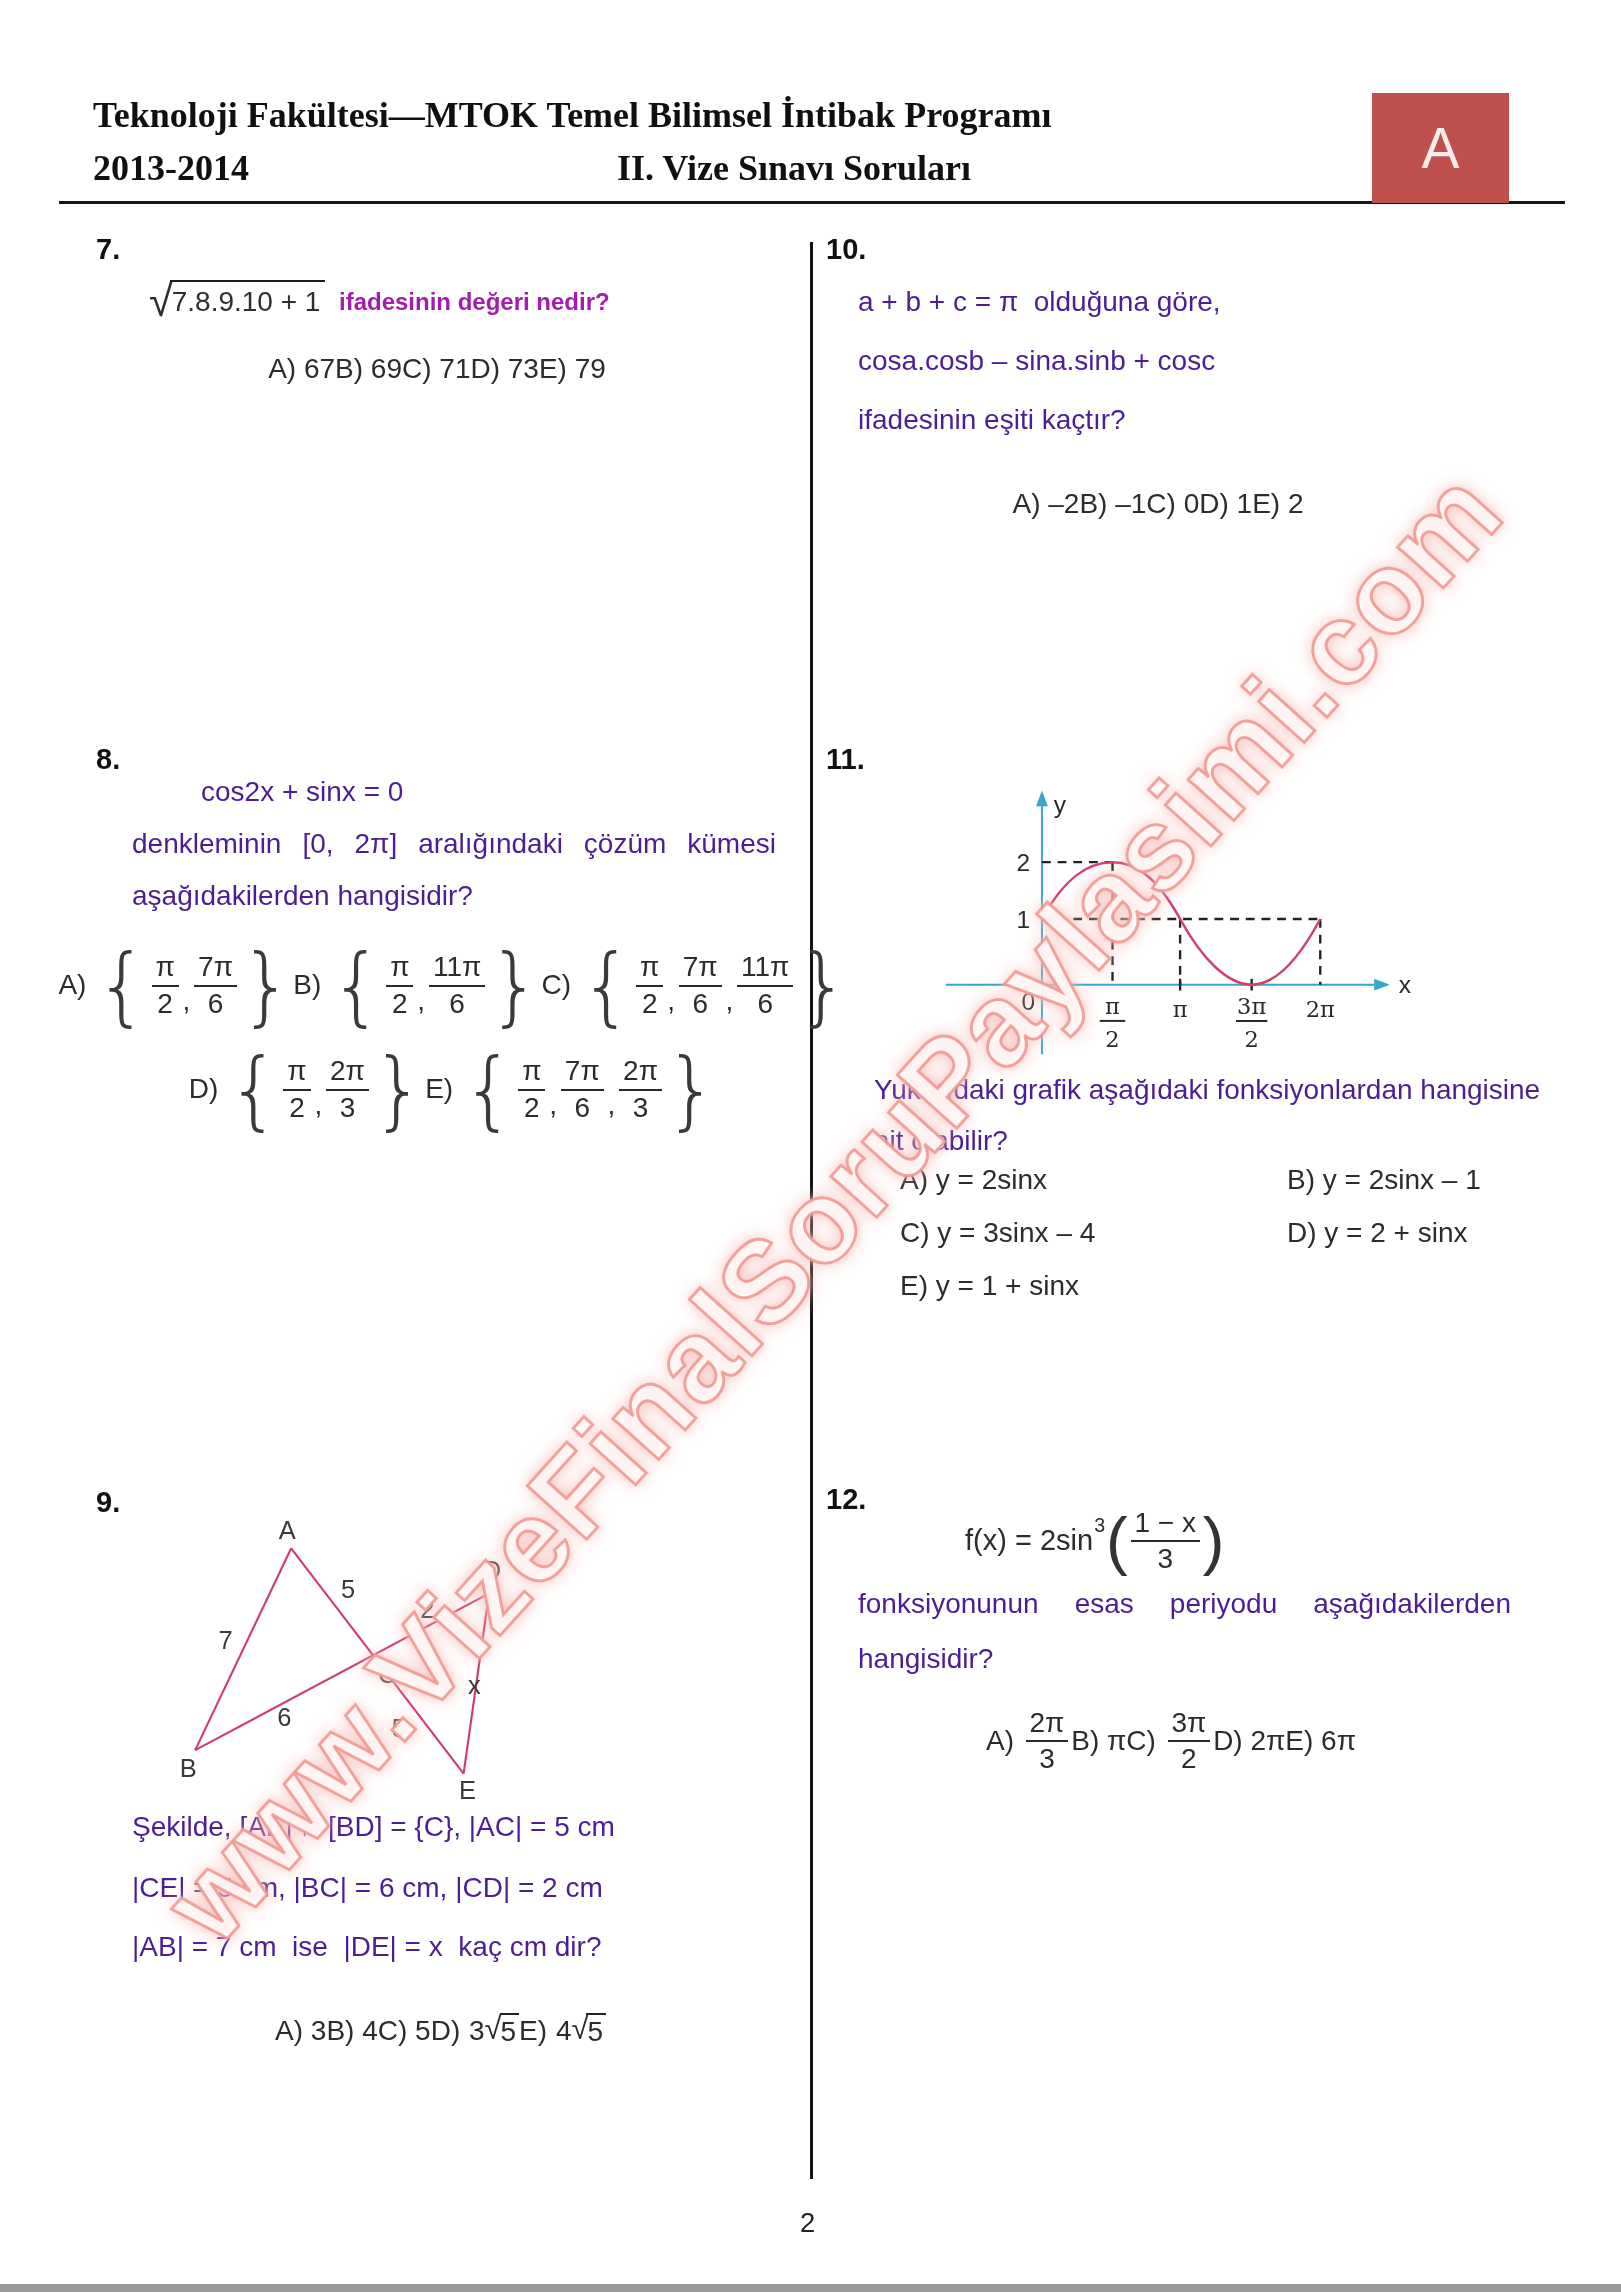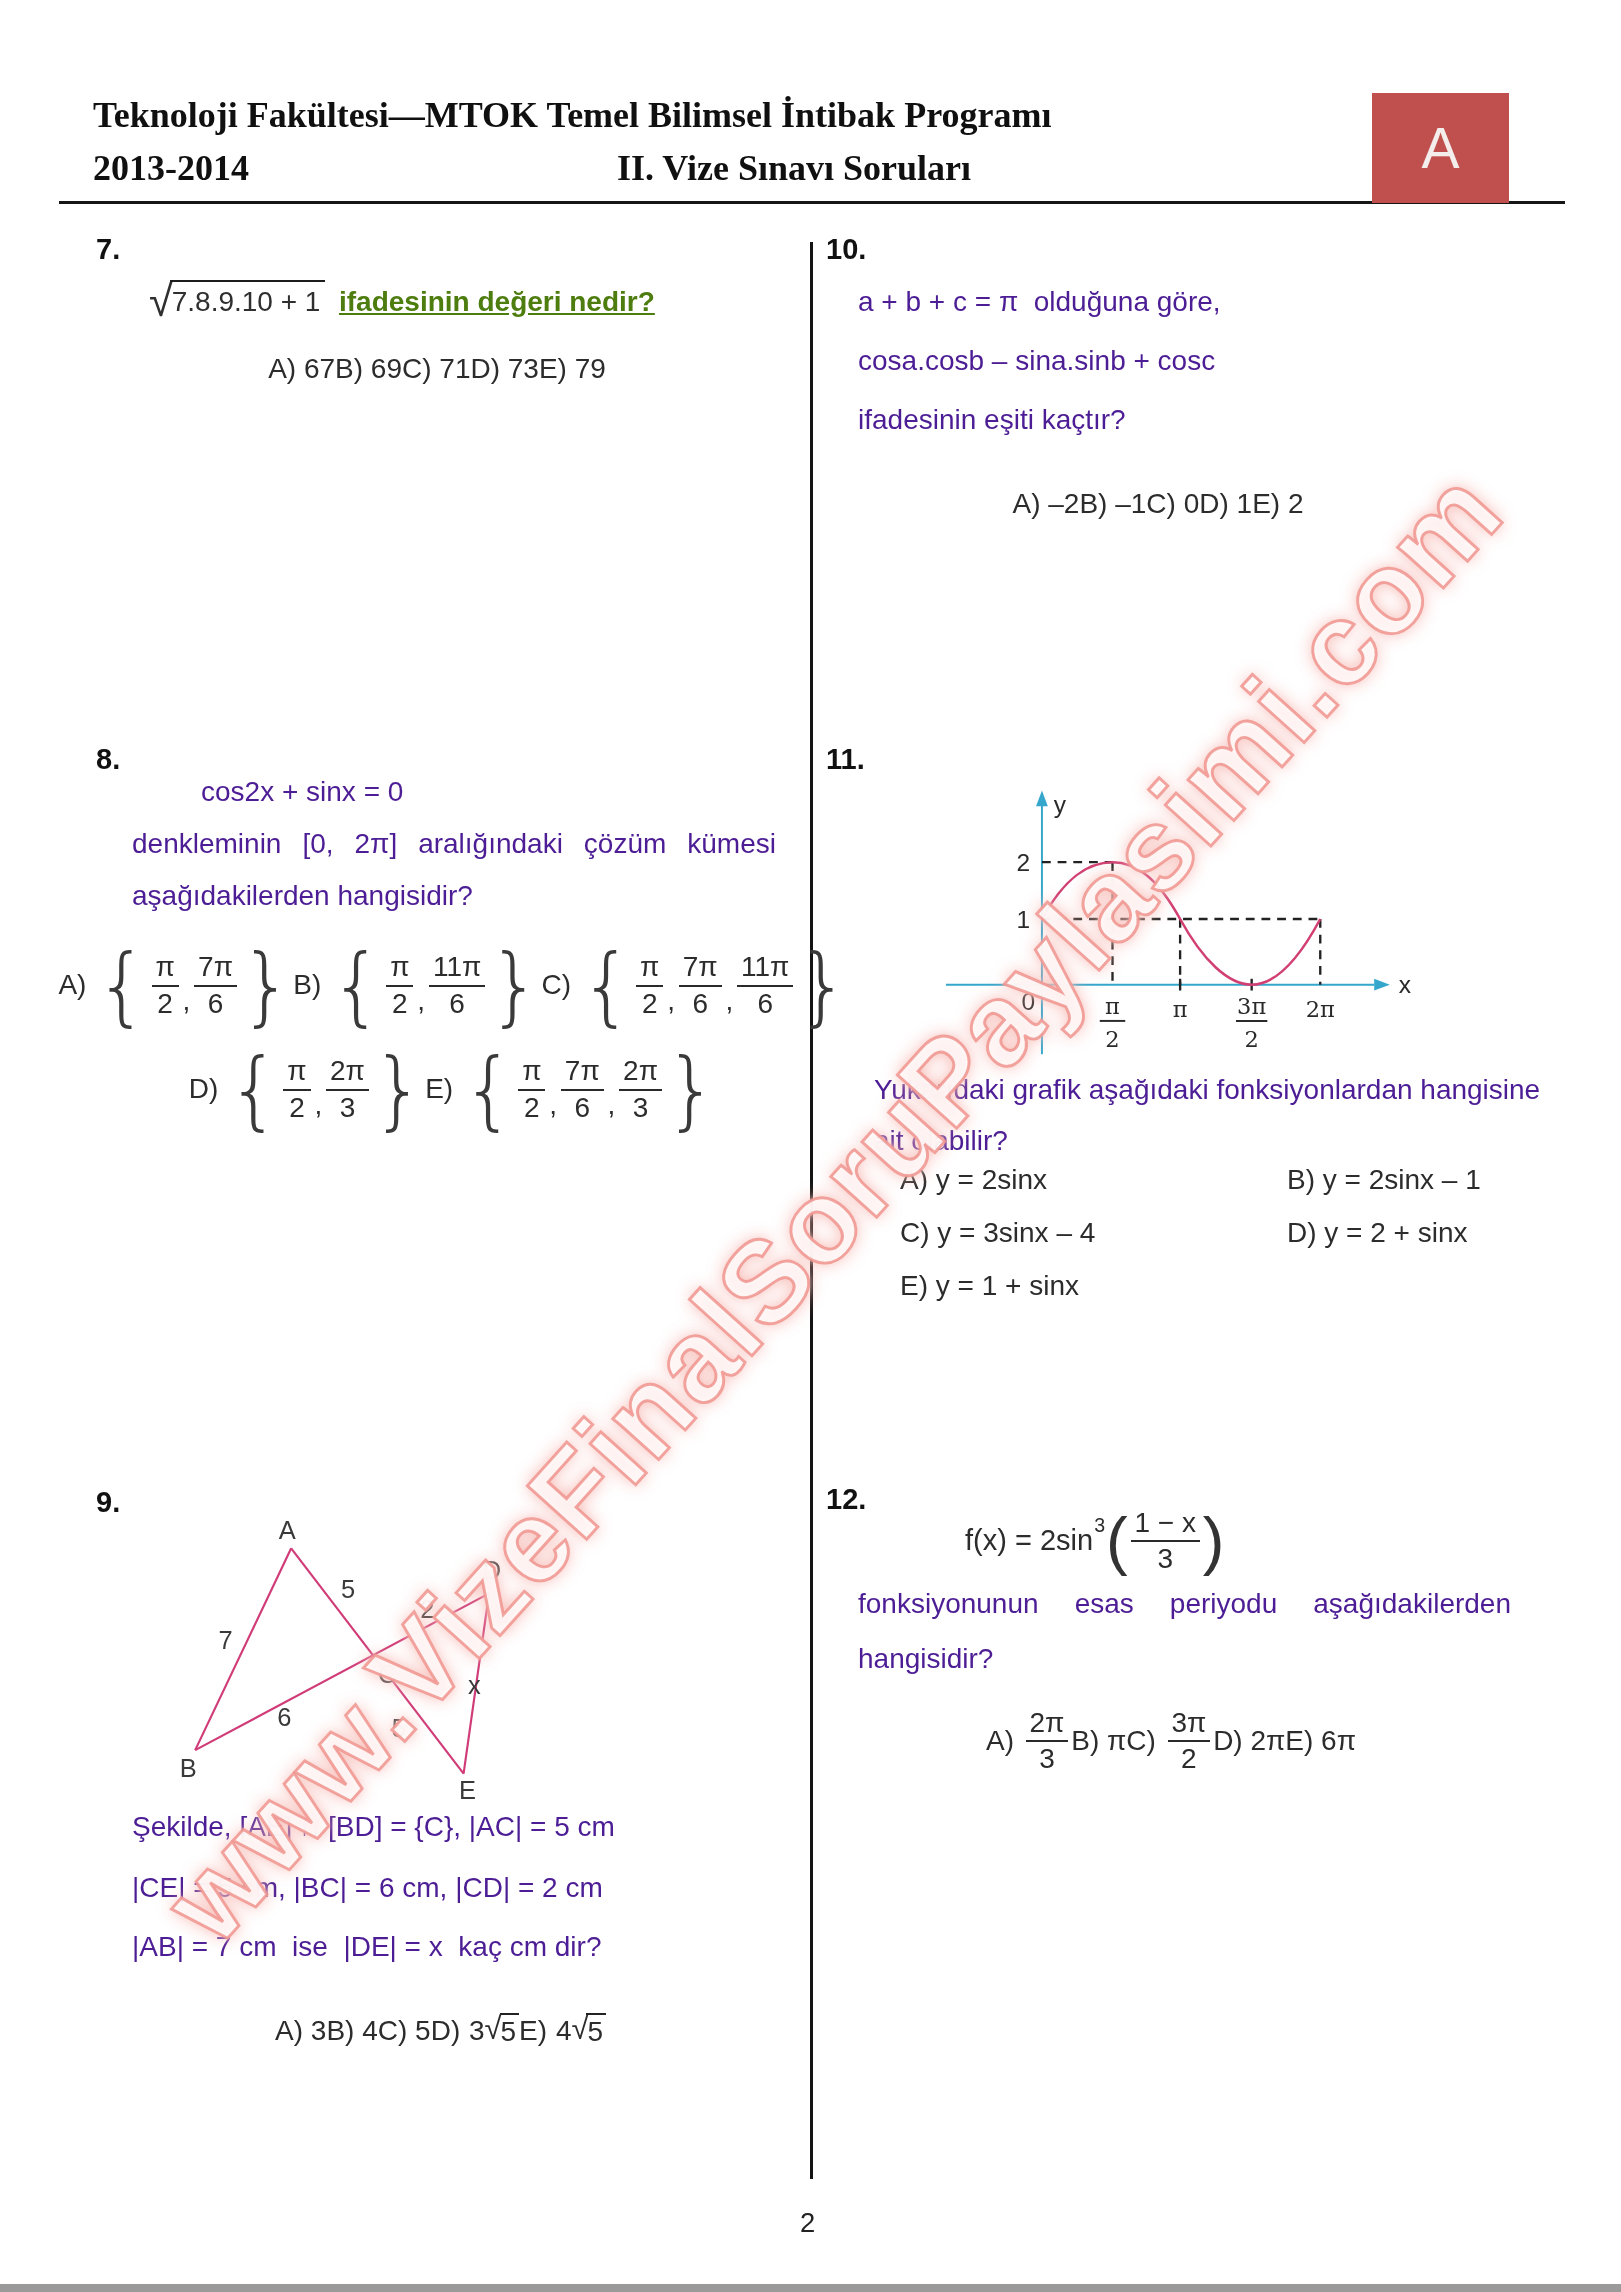--- a/index.html
+++ b/index.html
@@ -19,21 +19,21 @@
   .qnum{font-size:29px;font-weight:bold;color:#111;}
   .tl{font-size:28px;color:#4c1d95;white-space:nowrap;}
   .pre{white-space:pre-wrap;}
   .just{text-align:justify;text-align-last:justify;white-space:normal;}
   .optrow{display:flex;justify-content:center;align-items:center;font-size:28px;color:#2c2c2c;}
   .opt{display:inline-flex;align-items:center;white-space:pre;}
   
   .sqrtwrap{display:inline-flex;align-items:flex-start;}
   .sqsign{font-size:43px;line-height:1;margin-top:0px;}
   .radicand{border-top:2.5px solid #1c1c1c;font-size:28px;padding:3.9px 4.9px 0 2px;margin-left:-2.9px;}
-  .boldp{font-weight:bold;color:#4d7c0f;margin-left:13.7px;font-size:28px;text-decoration:underline;}
+  .boldp{font-weight:bold;color:#a21caf;margin-left:13.7px;font-size:24px;}
   .fr{display:inline-flex;flex-direction:column;align-items:center;font-size:28px;line-height:1.12;margin:0 2.9px;}
   .fr .n{border-bottom:2.5px solid #2a2a2a;padding:0 3.9px 2px;}
   .fr .d{padding-top:1px;}
   .brace{font-size:84px;font-weight:200;line-height:1;color:#3a3a3a;transform:scaleY(1.02);
          font-family:"DejaVu Sans",sans-serif;}
   .setc{transform:translateY(15.7px);margin:0 1px;}
   .olab{margin-right:8.8px;}
   .rootwrap{display:inline-flex;align-items:flex-start;}
   .rsign{font-size:31px;line-height:1;}
   .rt{border-top:2px solid #222;padding:1px 2.9px 0 1px;margin-left:-2px;}

